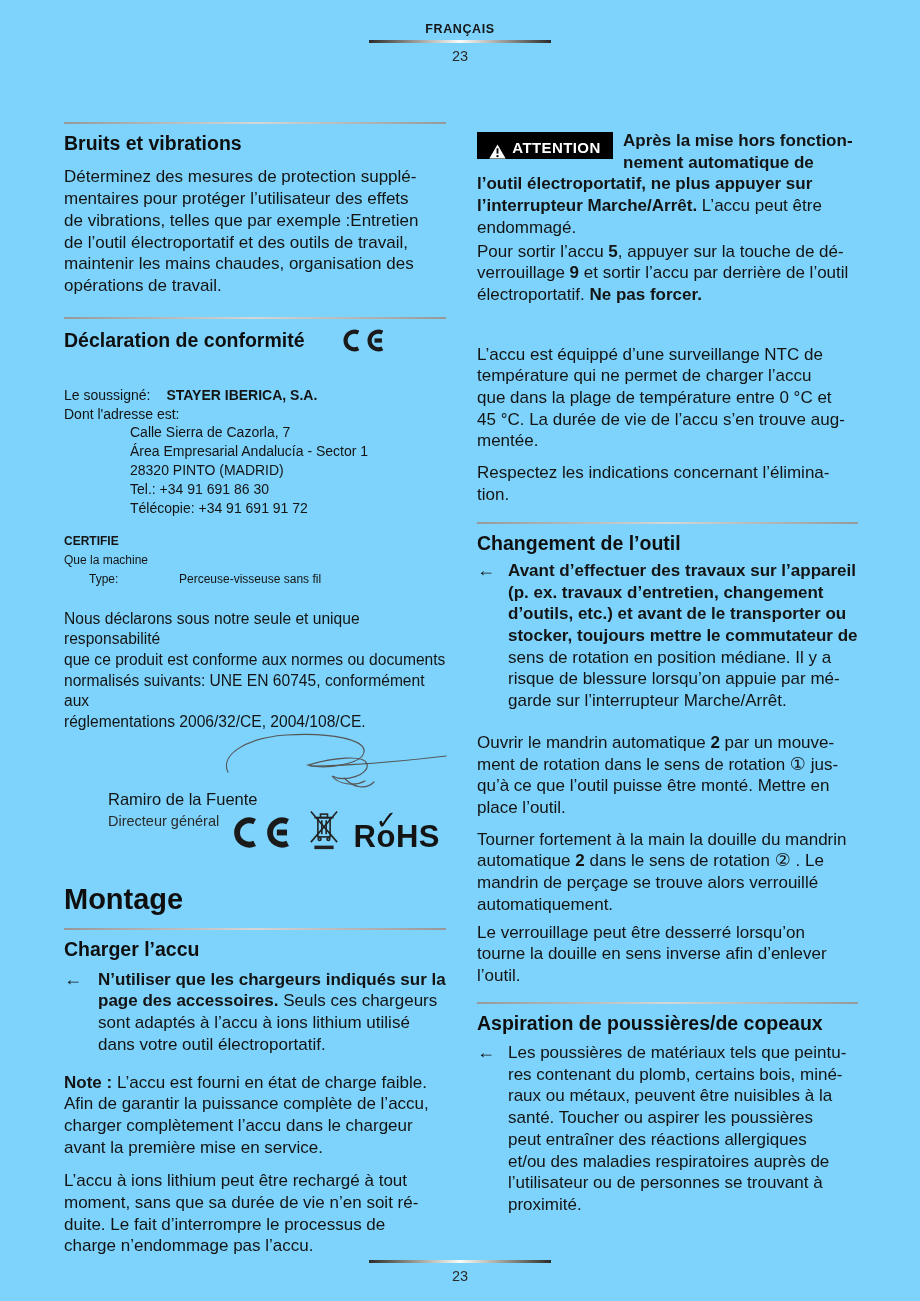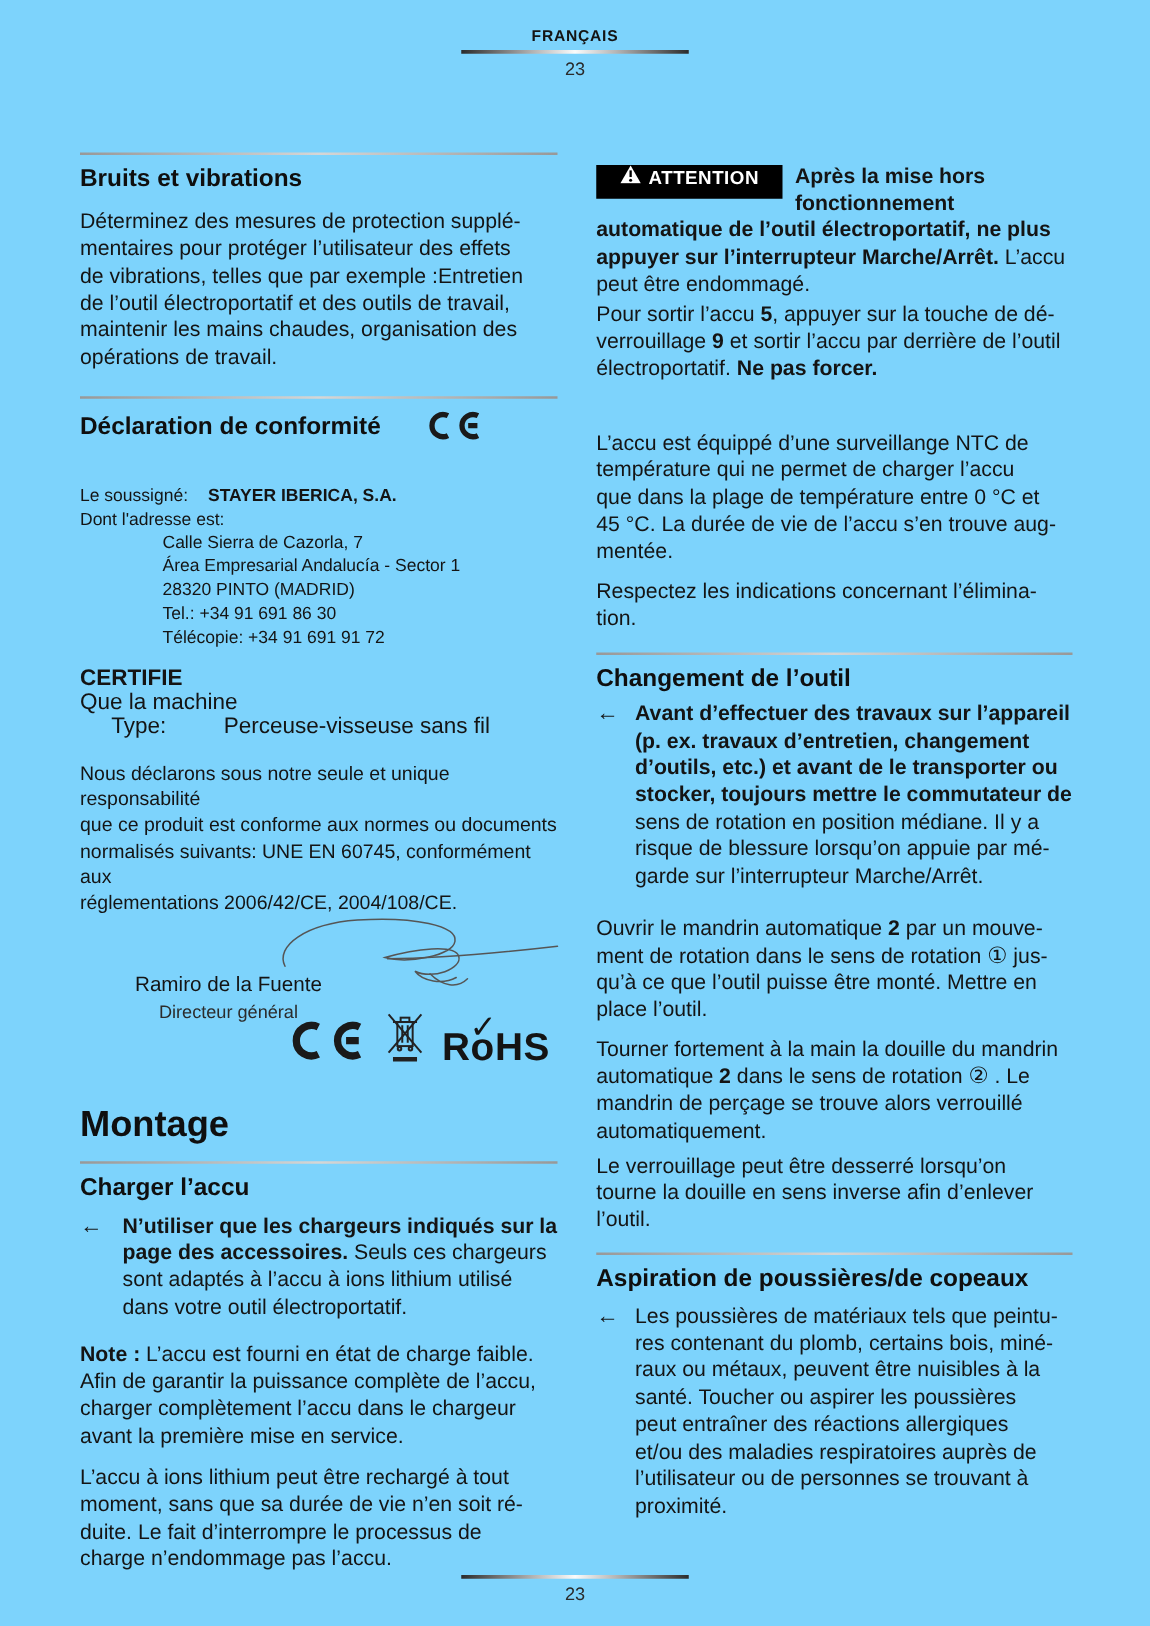--- a/index.html
+++ b/index.html
@@ -26,38 +26,38 @@
   
   .bullet{display:flex;align-items:flex-start;}
   .bullet .arr{flex:none;width:34px;font-size:18px;line-height:21.7px;}
   .bullet-r .arr{width:31px;}
   .bullet .txt{flex:1;}
   
   .decl-block{font-size:14px;line-height:18.8px;margin-top:13px;}
   .decl-line{white-space:pre-line;}
   .company{font-weight:bold;margin-left:16px;}
   .addr{margin-left:66px;white-space:pre-line;}
-  .cert-block{font-size:18px;line-height:18.8px;margin-top:15px;}
+  .cert-block{font-size:12px;line-height:18.8px;margin-top:15px;}
   .cert-title{font-weight:bold;}
   .spec-row{display:flex;margin-left:25px;}
   .spec-label{flex:none;width:90px;}
   .spec-val{flex:1;white-space:pre-line;}
   .statement{font-size:15.6px;line-height:20.6px;margin-top:20px;white-space:pre-line;}
   
   .sig-area{position:relative;height:116px;margin-top:6px;}
   .sig-svg{position:absolute;right:-6px;top:-12px;}
-  .signer{position:absolute;left:44px;top:40px;text-align:center;}
+  .signer{position:absolute;left:44px;top:52px;text-align:left;}
   .signer-name{font-size:16.5px;}
   .signer-title{font-size:14.5px;margin-top:4px;color:#2b2b2b;}
   .logo-row{position:absolute;right:6px;bottom:2px;display:flex;align-items:flex-end;gap:12px;}
   .rohs{position:relative;font-size:31px;font-weight:600;letter-spacing:.5px;line-height:1;padding-top:10px;}
   .rohs .check{position:absolute;top:-4px;left:22px;font-size:26px;font-weight:bold;}
   
-  .attbox{float:left;width:149px;height:27px;margin:2px 10px 8px 0;background:#000;
-          display:flex;align-items:flex-start;justify-content:center;gap:6px;box-sizing:border-box;}
+  .attbox{float:left;width:136px;height:27px;margin:2px 10px 8px 0;background:#000;
+          display:flex;align-items:flex-end;justify-content:center;gap:6px;box-sizing:border-box;}
   .attbox .attlabel{color:#fff;font-size:15px;font-weight:bold;letter-spacing:.4px;}
   .att-lead{font-weight:bold;}
   .mb2{margin-bottom:2px;}  .mb6{margin-bottom:6px;}  .mb10{margin-bottom:10px;}
   .mb12{margin-bottom:12px;} .mb15{margin-bottom:15px;} .mb16{margin-bottom:16px;}
   .mb20{margin-bottom:20px;} .mb38{margin-bottom:38px;}
   .mt6{margin-top:6px;} .mt8{margin-top:8px;} .mt12{margin-top:12px;}
   .circ{font-size:18px;}
   .ce-inline{margin-left:34px;position:relative;top:2px;}
 </style>
 </head>
@@ -111,21 +111,21 @@
       <div>Que la machine</div>
       <div class="spec-row">
         <span class="spec-label">Type:</span>
         <span class="spec-val">Perceuse-visseuse sans fil</span>
       </div>
     </div>
 
     <p class="statement">Nous déclarons sous notre seule et unique responsabilité
 que ce produit est conforme aux normes ou documents
 normalisés suivants: UNE EN 60745, conformément aux
-réglementations 2006/42/CE, 2004/108/CE.</p>
+réglementations 2006/32/CE, 2004/108/CE.</p>
 
     <div class="sig-area">
       <span class="sig-svg">
         <svg width="238" height="84" viewBox="0 0 238 84" fill="none" stroke="#555" stroke-width="1.2" stroke-linecap="round">
           <path d="M14 46 C 6 30, 30 12, 72 9 C 118 6, 152 14, 150 26 C 148 38, 112 44, 94 39 C 118 32, 150 28, 153 38 C 156 48, 132 57, 118 50 C 124 58, 140 61, 151 55"></path>
           <path d="M96 40 C 130 40, 180 36, 232 30"></path>
           <path d="M130 52 C 140 62, 152 64, 160 56"></path>
         </svg>
       </span>
       <div class="signer">

